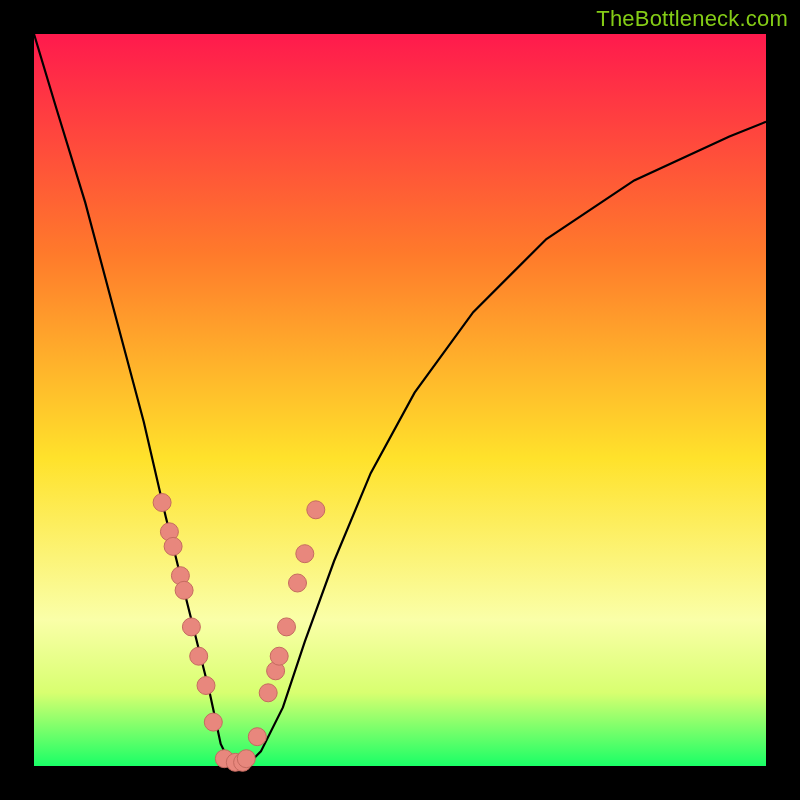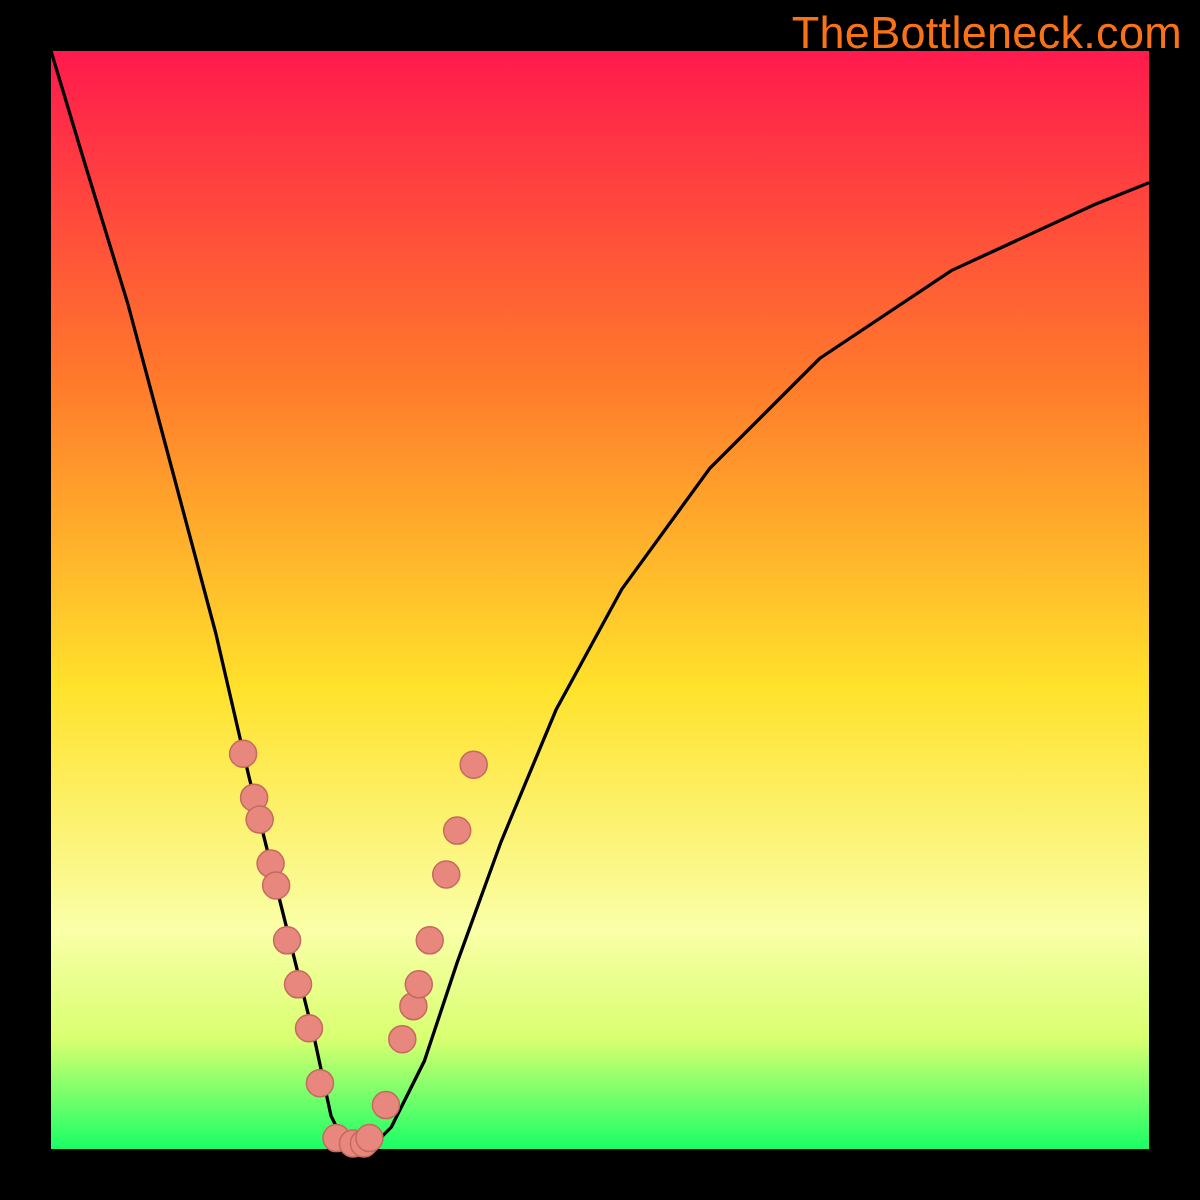--- a/index.html
+++ b/index.html
@@ -16,22 +16,22 @@
     left: 0;
     top: 0;
     width: 800px;
     height: 800px;
     background: #000;
   }
   .watermark {
     position: absolute;
     top: 6px;
     right: 12px;
-    color: #f97316;
-    font-size: 30px;
+    color: #84cc16;
+    font-size: 22px;
     font-weight: 400;
     letter-spacing: 0.2px;
   }
   svg {
     position: absolute;
     left: 0;
     top: 0;
   }
 </style>
 </head>

